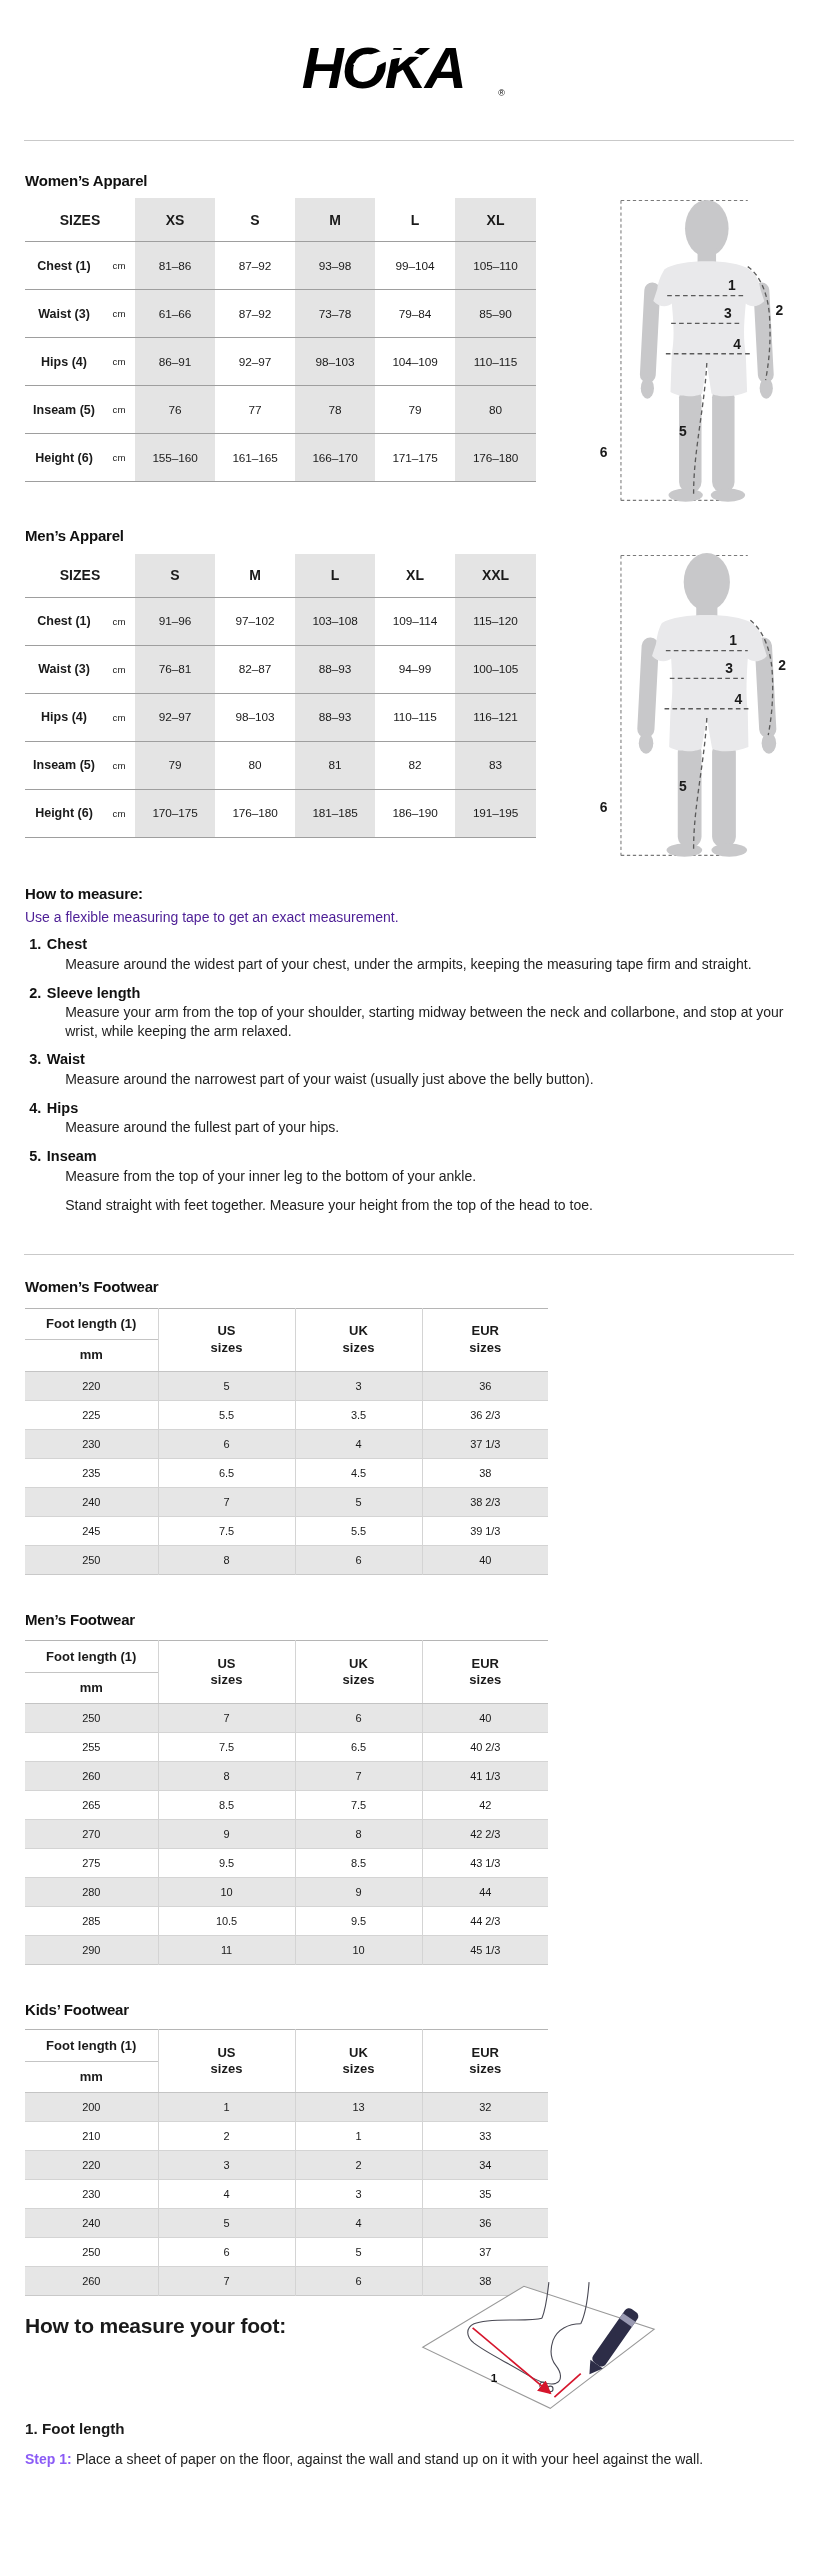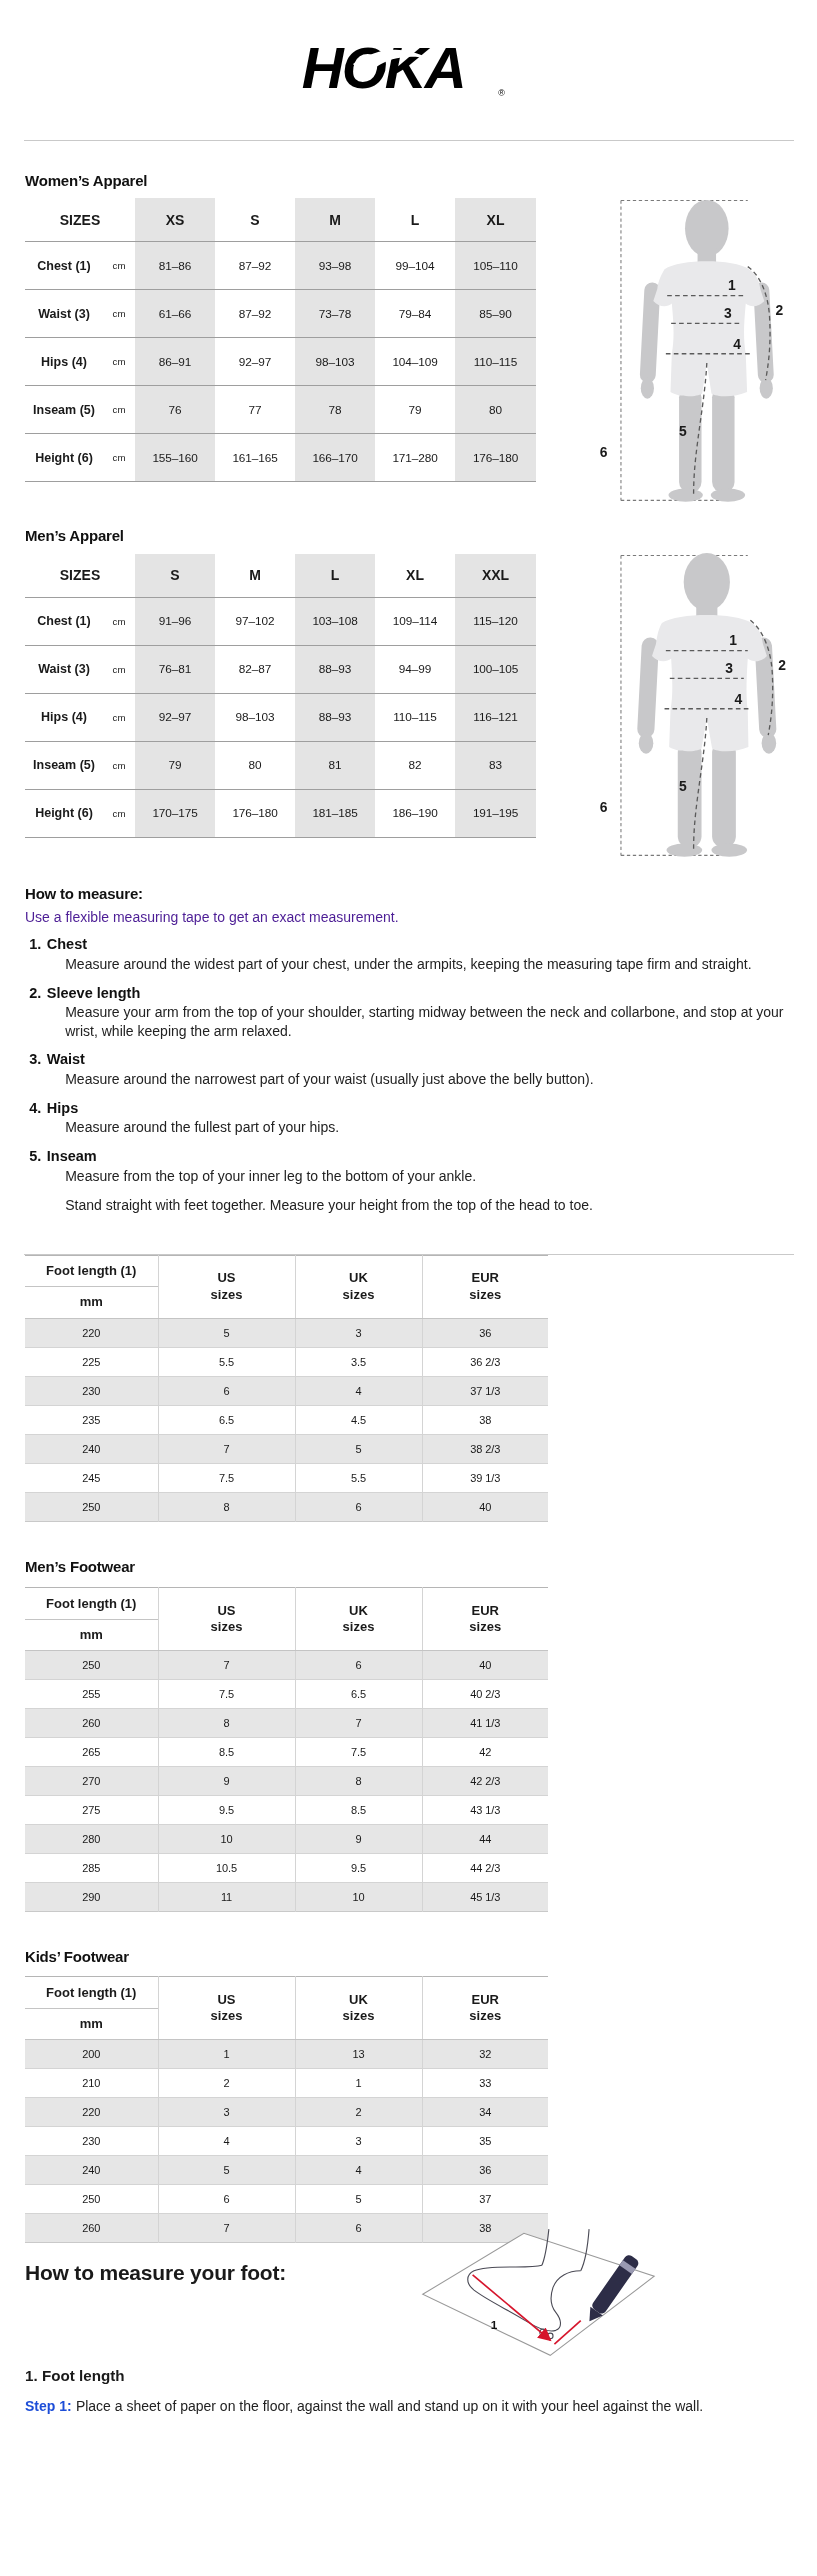--- a/index.html
+++ b/index.html
@@ -52,21 +52,21 @@
   .measure-item h3 .num{margin-right:5.5px;}
   .measure-item p{font-size:14px;line-height:1.32;margin:2.8px 0 0 36px;
         max-width:720px;color:#222;}
   
   .foot-sec{position:relative;margin:18px 25px 0 25px;}
   .foot-sec h2{font-size:21px;font-weight:bold;margin:0;letter-spacing:-0.2px;}
   .foot-diagram{position:absolute;left:388px;top:-32px;}
   .foot-sub{font-size:15.2px;font-weight:bold;margin:82px 0 0 0;}
   p.step{font-size:14px;line-height:1.35;margin:12.5px 0 0 0;max-width:769px;
         padding-left:60px;text-indent:-60px;color:#222;}
-  p.step .step-label{font-weight:bold;color:#1d4ed8;margin-right:4.2px;}
+  p.step .step-label{font-weight:bold;color:#8b5cf6;margin-right:4.2px;}
 </style>
 </head>
 <body>
 
 <div class="page">
 
   <div class="logo-wrap">
     <svg class="logo-svg" width="220" height="65" viewBox="0 0 318 94">
       <text x="4" y="76" font-family="Liberation Sans, DejaVu Sans, sans-serif" font-size="84" font-weight="bold" font-style="italic" letter-spacing="-3" fill="#000">HOKA</text>
       <path fill="#fff" d="M78,42 C112,18 150,14 188,34 C158,28 132,32 112,46 C102,53 98,54 90,50 C84,47 80,45 78,42 Z"></path>
@@ -135,21 +135,21 @@
               <td class="val">78</td>
               <td class="val">79</td>
               <td class="val">80</td>
             </tr>
             <tr>
               <th class="row-label">Height (6)</th>
               <td class="unit">cm</td>
               <td class="val">155–160</td>
               <td class="val">161–165</td>
               <td class="val">166–170</td>
-              <td class="val">171–280</td>
+              <td class="val">171–175</td>
               <td class="val">176–180</td>
             </tr>
           </tbody>
       </table>
       <div class="figure-wrap">
         <svg width="216" height="317" viewBox="0 0 320 480">
           <g stroke="#7a7a7a" stroke-width="1.6" stroke-dasharray="5 4" fill="none">
             <line x1="60" y1="16" x2="60" y2="470"></line>
             <line x1="60" y1="16" x2="252" y2="16"></line>
             <line x1="60" y1="470" x2="226" y2="470"></line>
@@ -334,20 +334,21 @@
         </div>
         <div class="measure-item">
           <p>Stand straight with feet together. Measure your height from the top of the head to toe.</p>
         </div>
       </div>
   </section>
 
   <hr class="divider">
 
   <section>
+    <h2 class="sec-title" style="margin-top:23.5px;margin-bottom:12.5px">Women’s Footwear</h2>
     <table class="footwear-table">
       <colgroup>
           <col style="width:133px">
           <col style="width:137px">
           <col style="width:127px">
           <col style="width:126px">
         </colgroup>
       <thead>
           <tr>
             <th class="fl-th">

